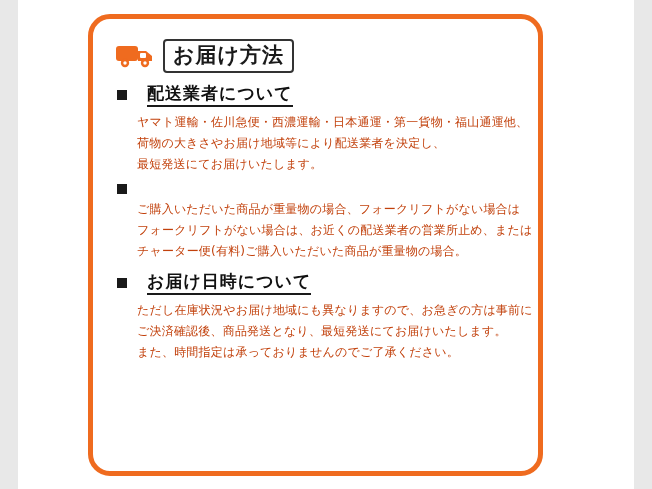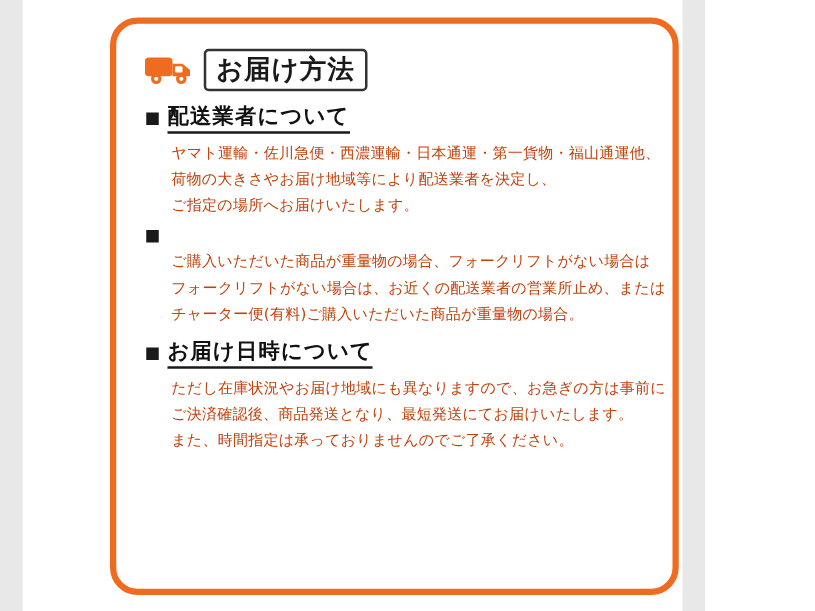--- a/index.html
+++ b/index.html
@@ -9,21 +9,21 @@
   }
   body {
     width: 652px;
     height: 489px;
     overflow: hidden;
     font-family: "DejaVu Sans", "Liberation Sans", sans-serif;
   }
 
   #page {
     position: relative;
-    width: 564px;
+    width: 652px;
     height: 489px;
     background: #ffffff;
   }
 
   
   .side-band {
     position: absolute;
     top: 0;
     bottom: 0;
     width: 18px;
@@ -70,21 +70,21 @@
     white-space: nowrap;
   }
 
   
   .section {
     margin: 0 0 6px 0;
   }
   .section-head {
     display: flex;
     align-items: center;
-    gap: 7px;
+    gap: 20px;
     margin: 10px 0 5px 6px;
   }
   .bullet-square {
     width: 10px;
     height: 10px;
     background: #1a1a1a;
     flex: 0 0 auto;
   }
   .section-title {
     font-size: 17px;
@@ -131,21 +131,21 @@
     </div>
 
     <div class="section">
       <div class="section-head">
         <span class="bullet-square"></span>
         <span class="section-title">配送業者について</span>
       </div>
       <div class="section-body">
         <div class="body-line">ヤマト運輸・佐川急便・西濃運輸・日本通運・第一貨物・福山通運他、</div>
         <div class="body-line">荷物の大きさやお届け地域等により配送業者を決定し、</div>
-        <div class="body-line">ご指定の場所へお届けいたします。</div>
+        <div class="body-line">最短発送にてお届けいたします。</div>
       </div>
     </div>
 
     <div class="section">
       <div class="section-head">
         <span class="bullet-square"></span>
       </div>
       <div class="section-body">
         <div class="body-line">ご購入いただいた商品が重量物の場合、フォークリフトがない場合は</div>
         <div class="body-line">フォークリフトがない場合は、お近くの配送業者の営業所止め、または</div>

